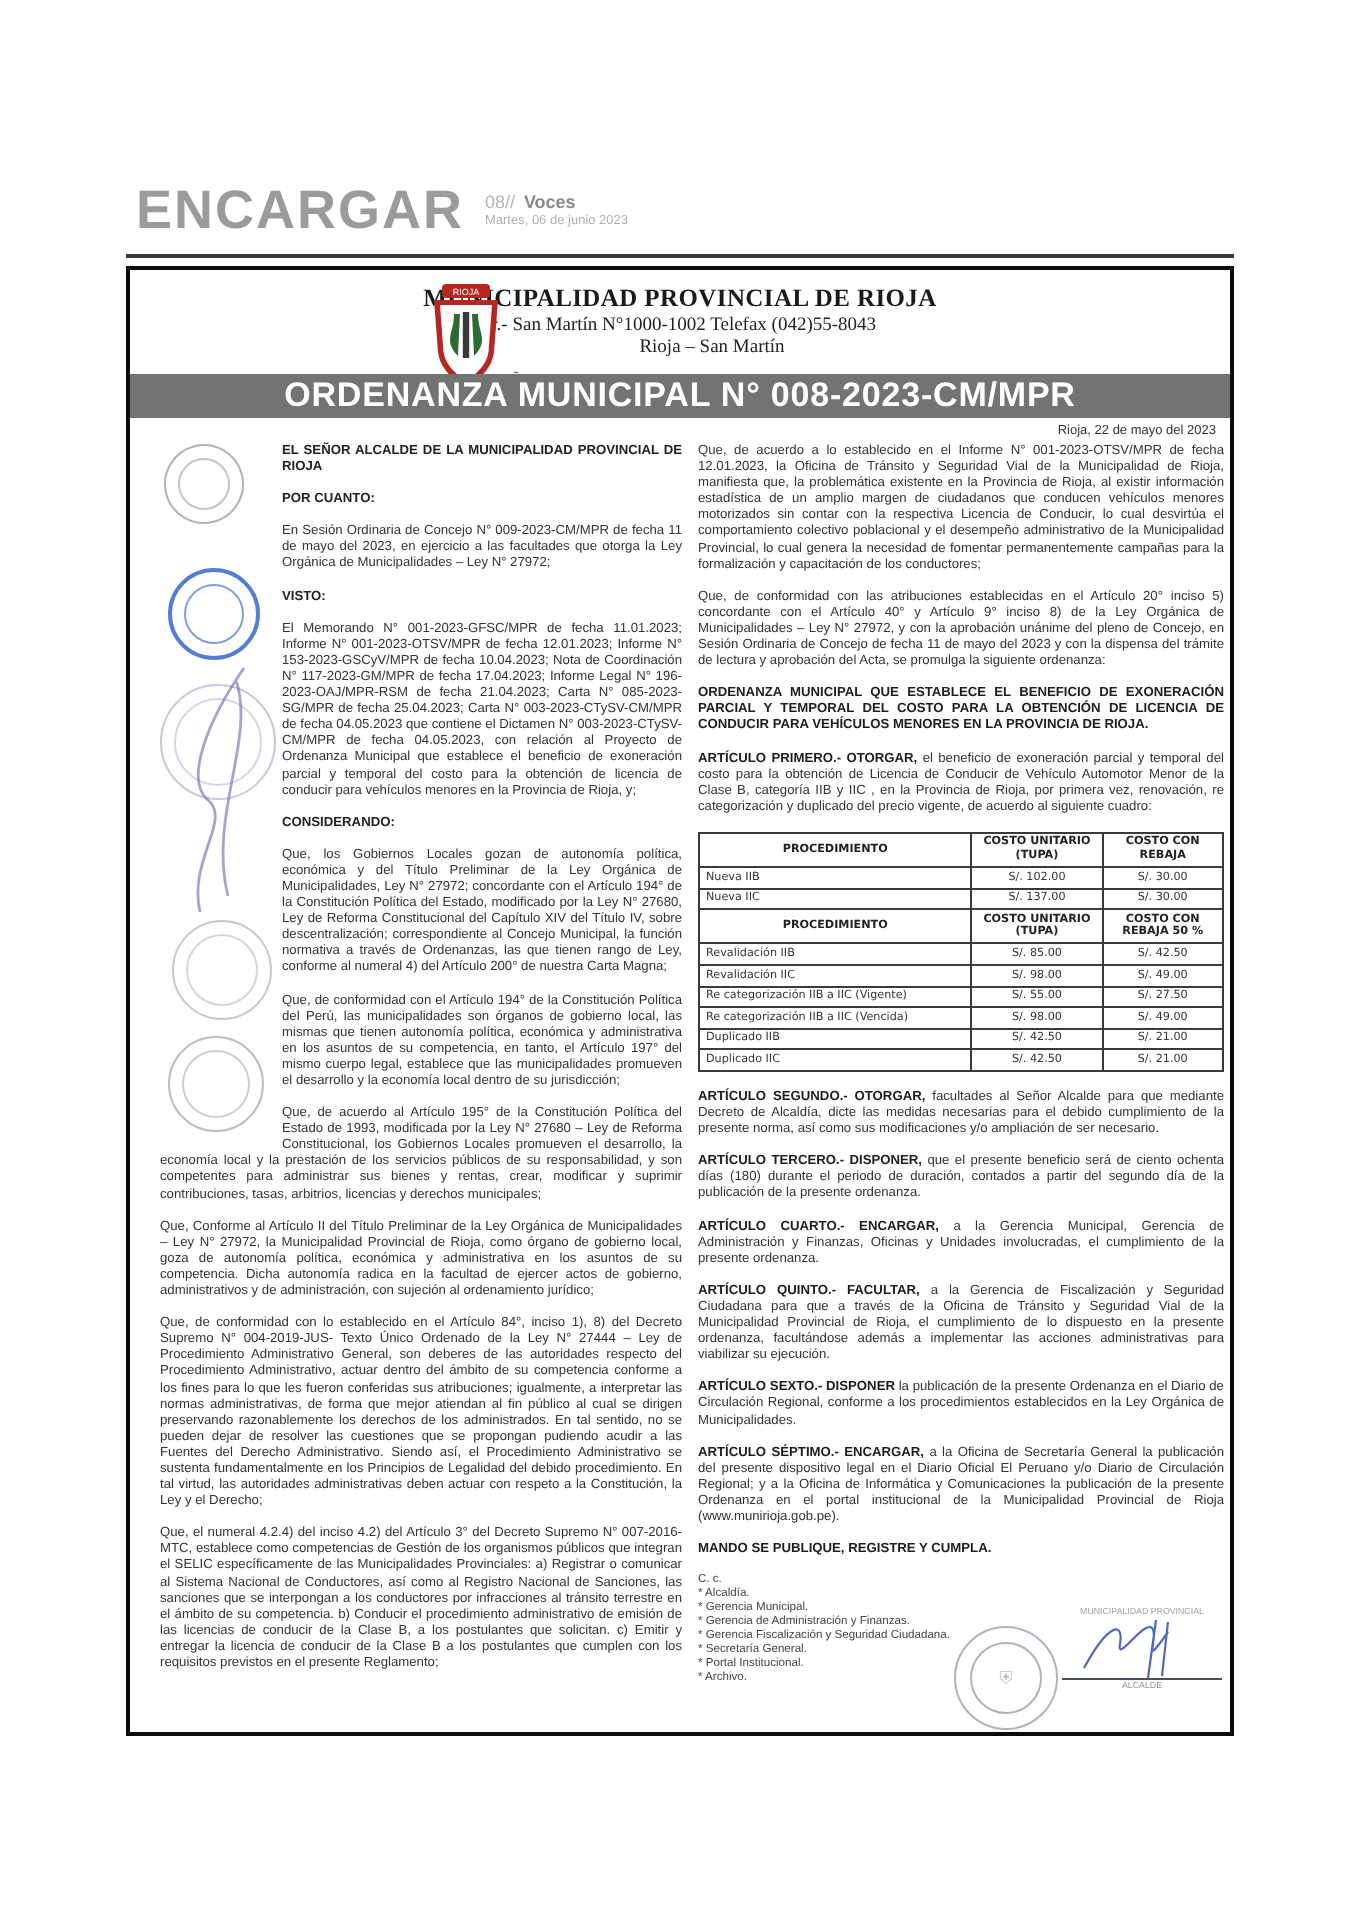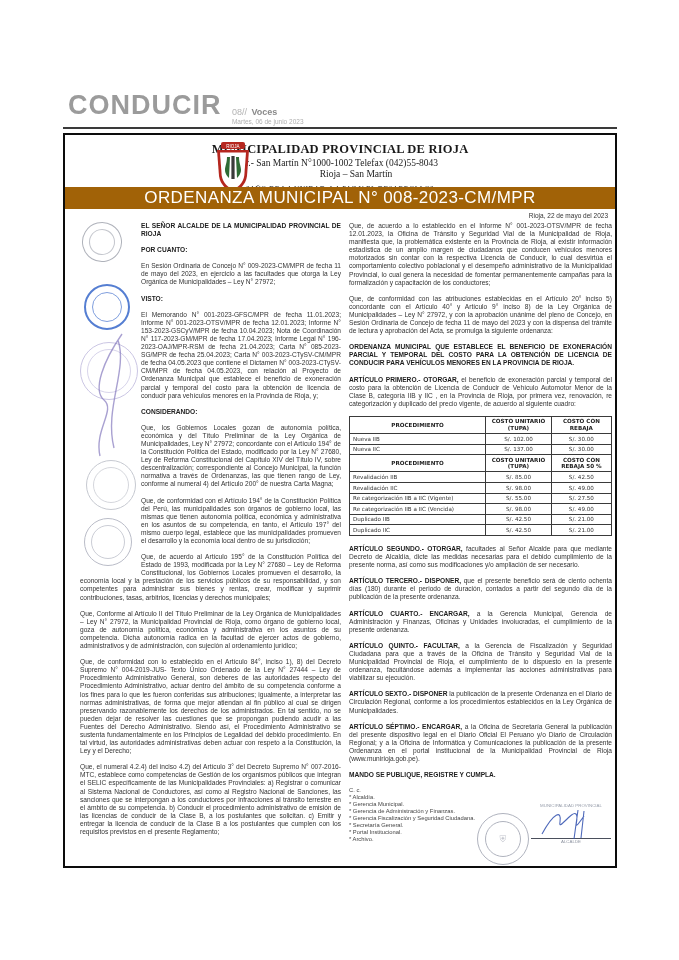--- a/index.html
+++ b/index.html
@@ -3,35 +3,35 @@
 <meta charset="utf-8">
 <style>
   html,body{margin:0;padding:0;}
   body{
     width:679px;height:960px;position:relative;background:#ffffff;
     font-family:"Liberation Sans", sans-serif;color:#2e2e2e;overflow:hidden;
   }
   
   .masthead{position:absolute;left:68px;top:90px;width:549px;}
   .mast-title{display:inline-block;font-size:27px;font-weight:bold;color:#9b9b9b;letter-spacing:1px;vertical-align:top;}
-  .mast-meta{display:inline-block;margin-left:6px;vertical-align:top;padding-top:5px;line-height:9px;margin-top:10px;}
+  .mast-meta{display:inline-block;margin-left:6px;vertical-align:top;padding-top:5px;line-height:9px;}
   .mast-issue{font-size:9px;color:#b3b3b3;}
   .mast-brand{font-size:9px;font-weight:bold;color:#8a8a8a;}
   .mast-date{font-size:6.5px;color:#b0b0b0;display:block;}
   .mast-rule{position:absolute;left:63px;top:127px;width:554px;height:2px;background:#3a3a3a;}
   
   .docbox{position:absolute;left:63px;top:133px;width:554px;height:735px;border:2px solid #0c0c0c;box-sizing:border-box;background:#fff;}
   .letterhead{position:absolute;top:4px;left:0;right:0;text-align:center;font-family:"Liberation Serif", serif;}
   .lh-logo{position:absolute;left:142px;top:2px;width:52px;height:58px;}
   .lh-name{font-size:12.5px;font-weight:bold;color:#1a1a1a;letter-spacing:.2px;margin-top:3px;}
   .lh-addr{font-size:9.5px;color:#222;margin-top:1px;}
   .lh-city{font-size:9.5px;color:#222;margin-top:1px;margin-left:32px;}
   .lh-motto{font-size:7.5px;color:#333;margin-top:6px;letter-spacing:.3px;}
-  .banner{position:absolute;left:0;right:0;top:52px;height:22px;background:#a16207;color:#fff;
-    display:flex;align-items:center;justify-content:center;font-size:17px;font-weight:normal;letter-spacing:.4px;text-align:center;}
+  .banner{position:absolute;left:0;right:0;top:52px;height:22px;background:#737373;color:#fff;
+    display:flex;align-items:center;justify-content:center;font-size:17px;font-weight:bold;letter-spacing:.4px;text-align:center;}
   .dateline{position:absolute;top:77px;right:7px;font-size:6.5px;color:#333;}
   
   .cols{position:absolute;left:15px;top:87px;width:532px;bottom:6px;display:flex;gap:8px;}
   .col-left{width:261px;font-size:6.6px;line-height:8.1px;text-align:justify;color:#333;}
   .col-right{width:263px;font-size:6.6px;line-height:8.1px;text-align:justify;color:#333;position:relative;}
   .col-left p,.col-right p{margin:0 0 8px 0;}
   .h-bold{font-weight:bold;color:#222;margin:0 0 8px 0;}
   .lead{font-weight:bold;color:#1d1d1d;}
   .ord-title{font-weight:bold;color:#1d1d1d;margin:0 0 8px 0;}
   .mandate{font-weight:bold;color:#1d1d1d;margin:4px 0 8px 0;}
@@ -62,21 +62,21 @@
   .seal-bottom .emblem{position:absolute;left:50%;top:50%;transform:translate(-50%,-50%);font-size:9px;opacity:.8;}
   .sig-block{position:absolute;left:182px;top:16px;width:80px;text-align:center;}
   .sig-org{font-size:4.4px;color:#9aa0ad;line-height:5px;}
   .sig-line{border-top:.8px solid #4a4f5c;margin-top:-4px;}
   .sig-title{font-size:4.4px;color:#8f95a2;line-height:6px;}
 </style>
 </head>
 <body>
 
 <div class="masthead">
-  <span class="mast-title">CONDUCIR</span>
+  <span class="mast-title">ENCARGAR</span>
   <span class="mast-meta">
     <span class="mast-issue">08//</span>
     <span class="mast-brand">Voces</span>
     <span class="mast-date">Martes, 06 de junio 2023</span>
   </span>
 </div>
 <div class="mast-rule"></div>
 
 <div class="docbox">
 

